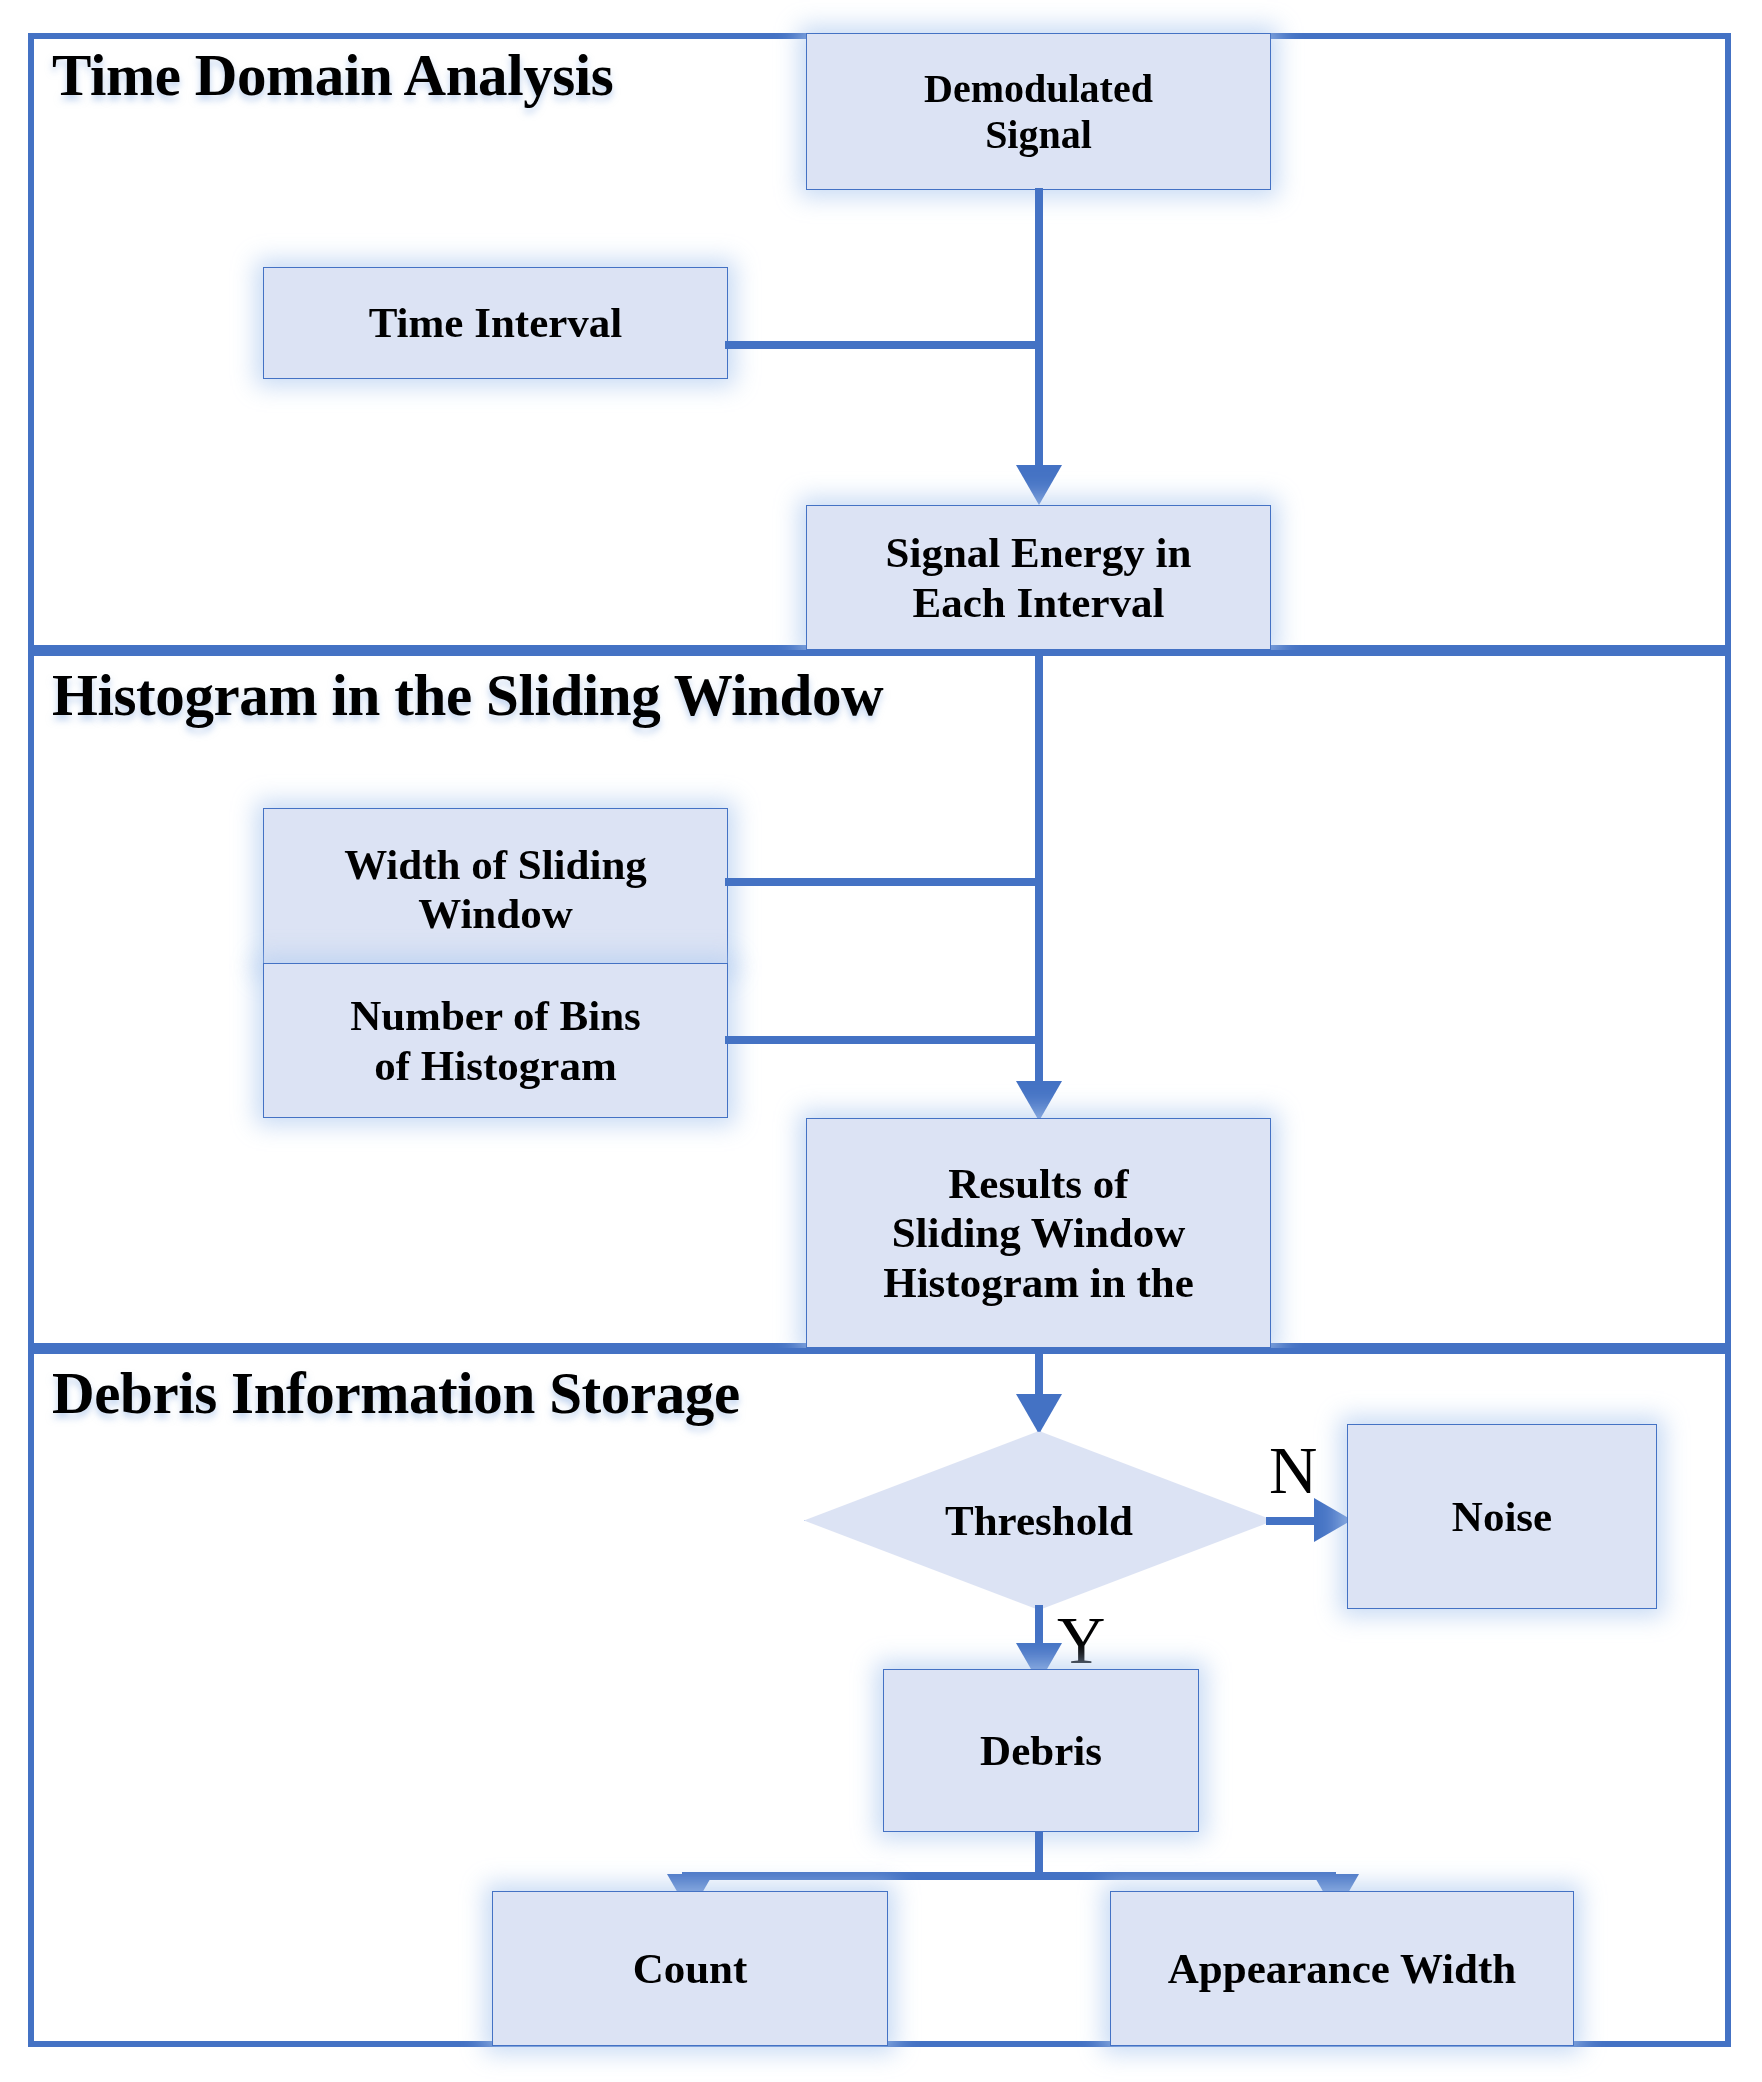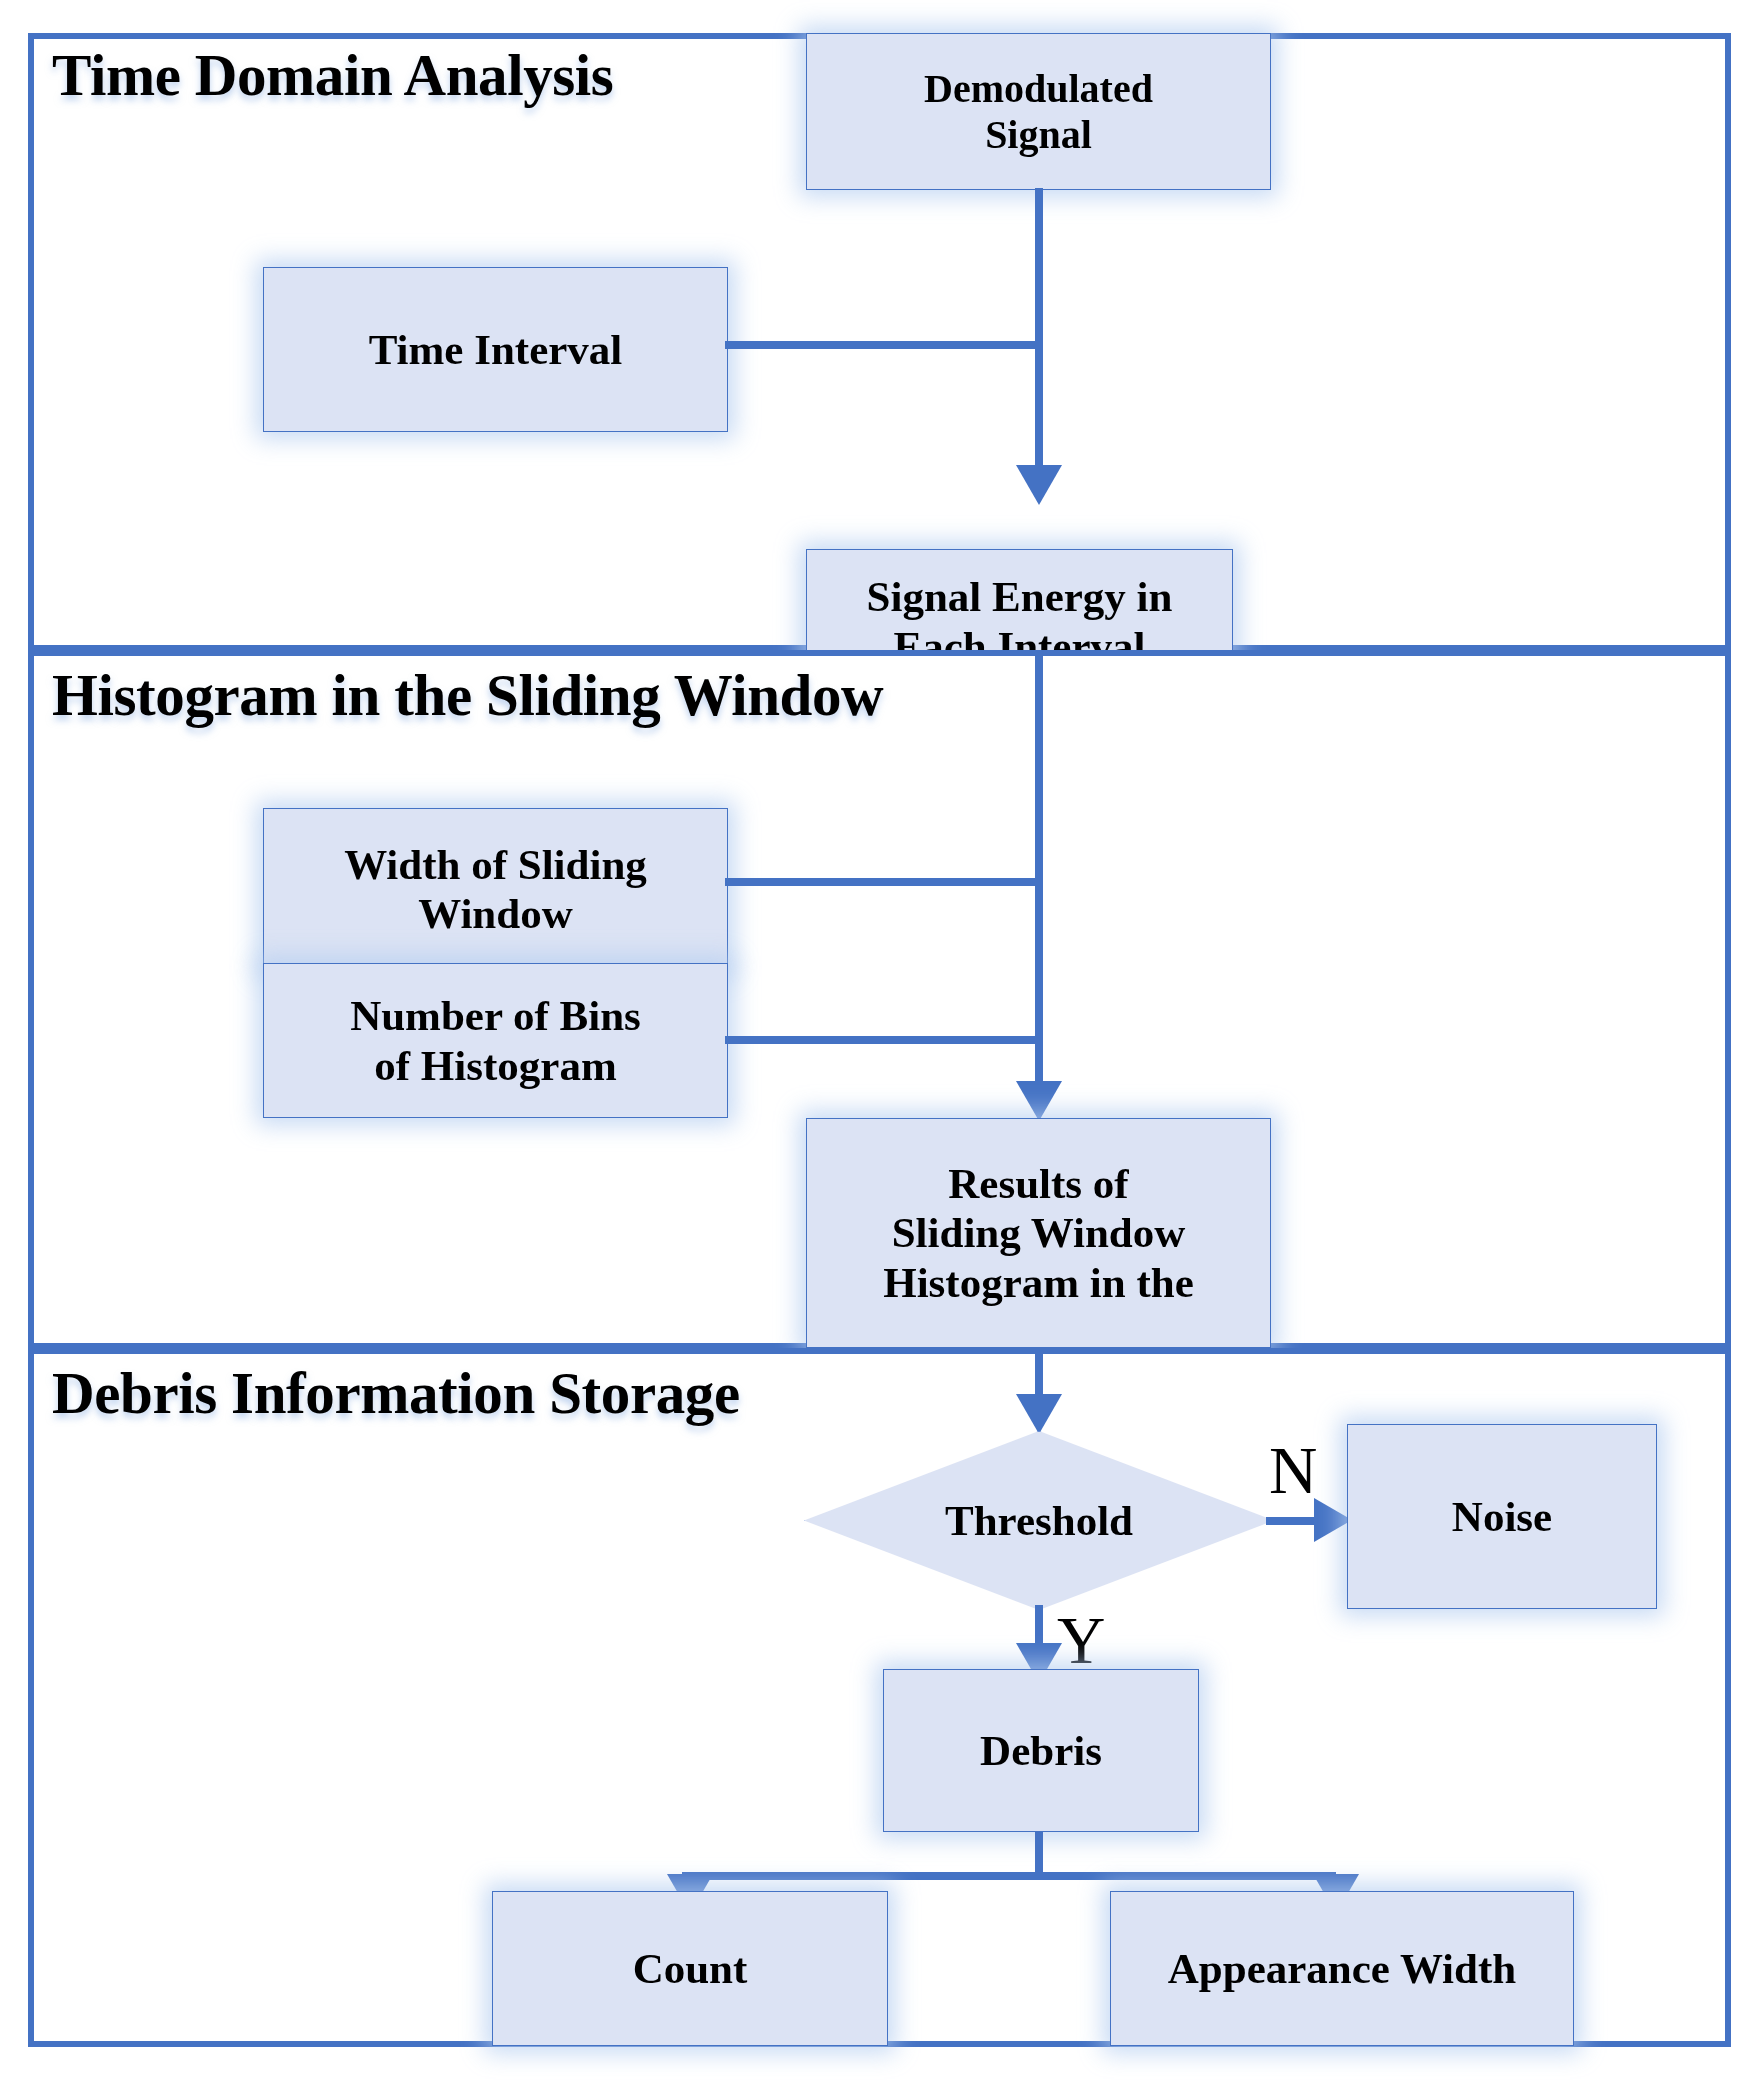--- a/index.html
+++ b/index.html
@@ -83,32 +83,32 @@
 
   <div class="section-title" style="left:52px;top:41px;font-size:59px;">Time Domain Analysis</div>
 
   <div class="node" style="left:806px;top:33px;width:465px;height:157px;font-size:40px;">
     <span>
       <span>Demodulated</span>
       <span>Signal</span>
     </span>
   </div>
 
-  <div class="node" style="left:263px;top:267px;width:465px;height:165px;font-size:43px;justify-content:center;">
+  <div class="node" style="left:263px;top:267px;width:465px;height:112px;font-size:43px;justify-content:center;">
     <span>
       <span>Time Interval</span>
     </span>
   </div>
 
   <div class="line vline" style="left:1035px;top:188px;height:284px;"></div>
   <div class="arrow-down" style="left:1016px;top:465px;"></div>
 
   <div class="line hline" style="left:725px;top:341px;width:314px;"></div>
 
-  <div class="node" style="left:806px;top:505px;width:427px;height:145px;font-size:43px;margin-top:44px;">
+  <div class="node" style="left:806px;top:505px;width:465px;height:145px;font-size:43px;">
     <span>
       <span>Signal Energy in</span>
       <span>Each Interval</span>
     </span>
   </div>
 
   <div class="section" style="left:28px;top:650px;width:1703px;height:699px;"></div>
 
   <div class="section-title" style="left:52px;top:661px;font-size:59px;">Histogram in the Sliding Window</div>
 

